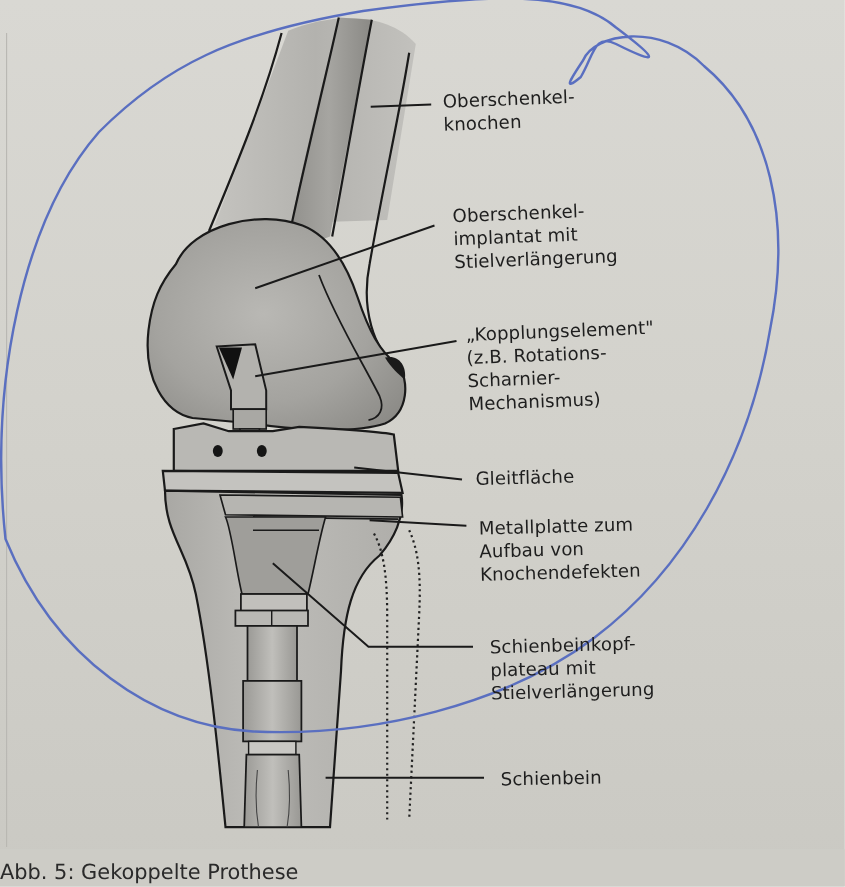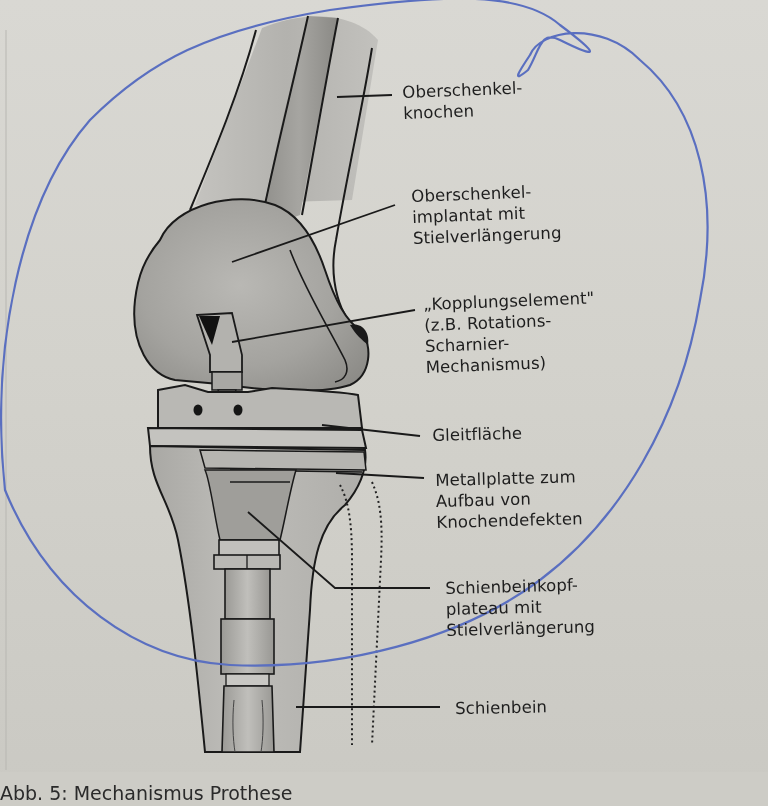--- a/index.html
+++ b/index.html
@@ -131,14 +131,14 @@
 Mechanismus)</div>
   <div class="label" style="left:432px;top:425px;transform:rotate(-1.5deg);">Gleitfläche</div>
   <div class="label" style="left:435px;top:470px;transform:rotate(-1.5deg);">Metallplatte zum
 Aufbau von
 Knochendefekten</div>
   <div class="label" style="left:445px;top:578px;transform:rotate(-1.5deg);">Schienbeinkopf-
 plateau mit
 Stielverlängerung</div>
   <div class="label" style="left:455px;top:698px;transform:rotate(-1deg);">Schienbein</div>
 
-  <div class="caption">Abb. 5: Mechanismus Prothese</div>
+  <div class="caption">Abb. 5: Gekoppelte Prothese</div>
 </div>
 
 </body></html>

